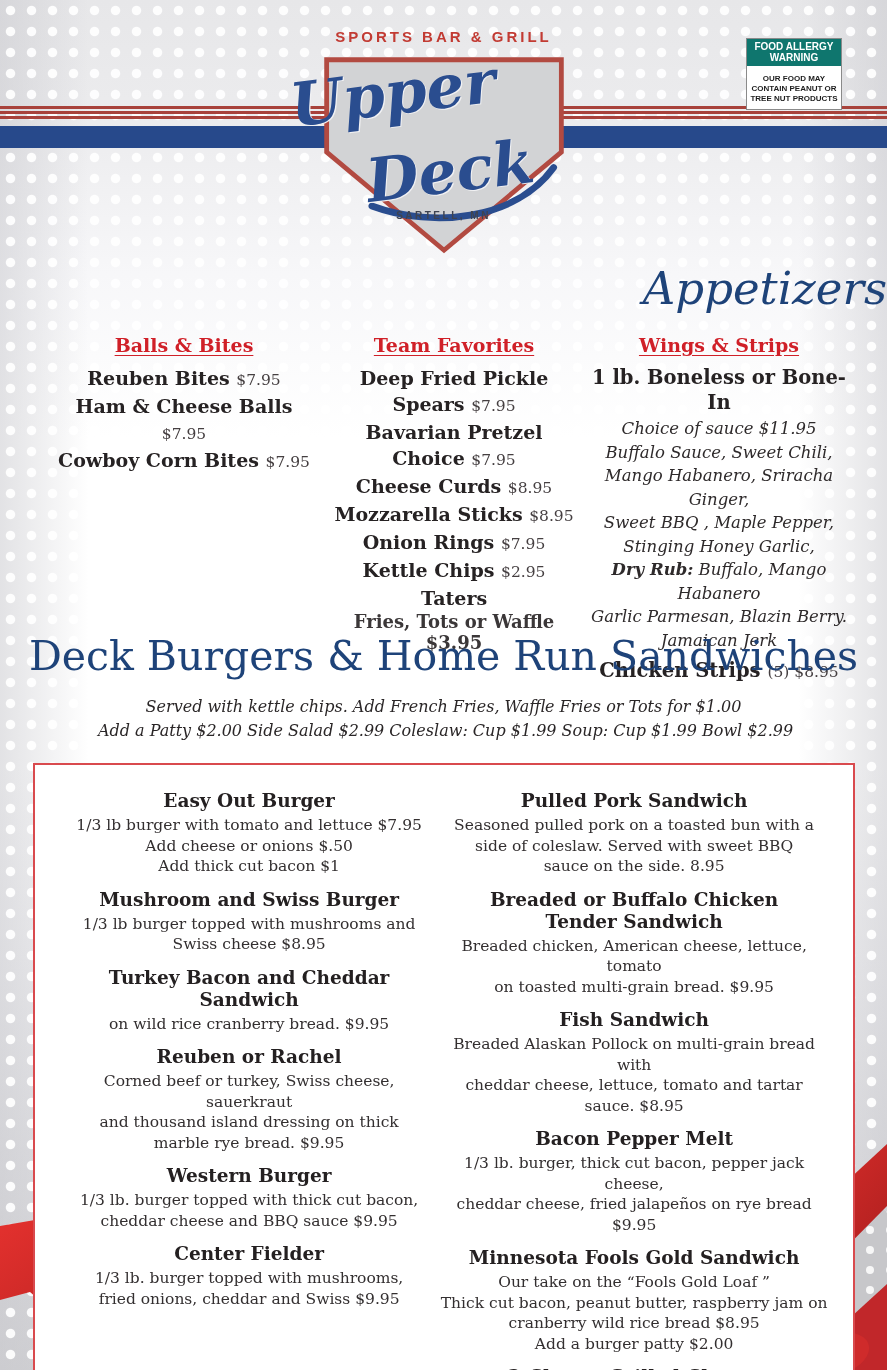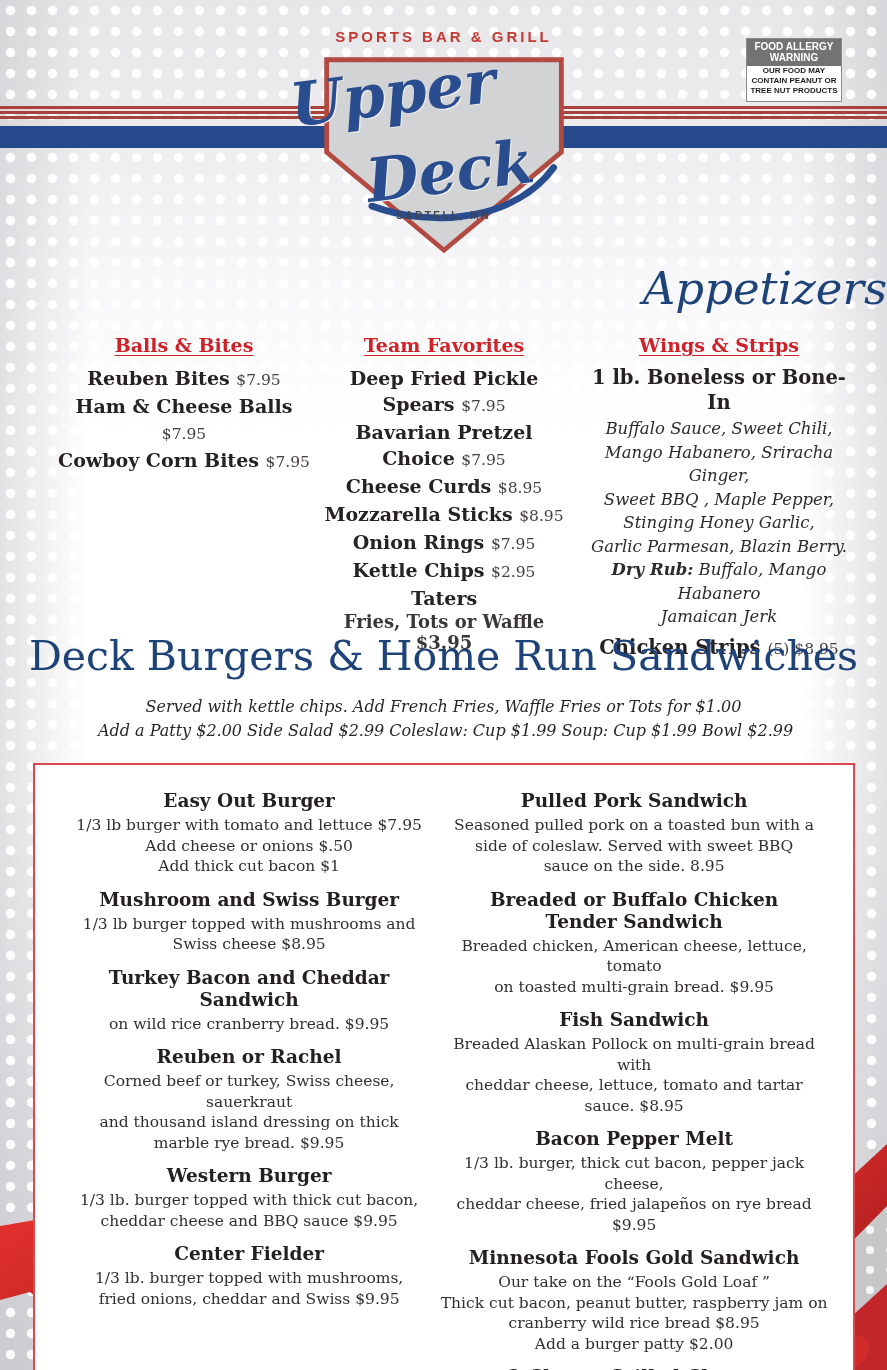--- a/index.html
+++ b/index.html
@@ -22,27 +22,27 @@
   
   .logo-wrap { position:absolute; top:28px; left:50%; transform:translateX(-50%); width:280px; height:232px; z-index:3; text-align:center; }
   .tagline { font-family:"Liberation Sans", sans-serif; font-weight:bold; font-size:15px; letter-spacing:3px; color:#c23b33; white-space:nowrap; }
   .plate-svg { position:absolute; top:26px; left:12px; width:256px; height:202px; }
   .logo-script { position:absolute; font-style:italic; font-weight:bold; color:#2a4d8f; white-space:nowrap; transform:rotate(-7deg); text-shadow:1px 1px 0 #f1f1f3; }
   .logo-upper { top:30px; left:-14px; font-size:60px; }
   .logo-deck  { top:108px; left:62px; font-size:60px; }
   .logo-loc { position:absolute; top:182px; left:0; right:0; font-family:"Liberation Sans", sans-serif; font-weight:bold; font-size:10px; letter-spacing:2.5px; color:#3e4350; }
   
   .allergy { position:absolute; top:38px; left:746px; width:96px; z-index:3; border:1px solid #8a8a8a; background:#ffffff; text-align:center; font-family:"Liberation Sans", sans-serif; }
-  .allergy-head { background:#737373; color:#ffffff; font-weight:bold; font-size:10px; line-height:11px; padding:2px 0 3px; }
-  .allergy-body { color:#1d1d1d; font-weight:bold; font-size:8px; line-height:10px; padding:0 1px 5px; }
+  .allergy-head { background:#0f766e; color:#ffffff; font-weight:bold; font-size:10px; line-height:11px; padding:2px 0 3px; }
+  .allergy-body { color:#1d1d1d; font-weight:bold; font-size:8px; line-height:10px; padding:8px 1px 5px; }
   
   .app-title { position:absolute; top:262px; left:0; right:0; text-align:right; font-style:italic; font-size:45px; color:#1e4379; z-index:2; }
   .ap-col { position:absolute; text-align:center; z-index:2; }
   .ap-col.c1 { top:334px; left:58px;  width:252px; }
-  .ap-col.c2 { top:334px; left:322px; width:244px; }
+  .ap-col.c2 { top:334px; left:332px; width:244px; }
   .ap-col.c3 { top:334px; left:582px; width:274px; }
   .ap-heading { color:#d02028; font-weight:bold; font-size:19px; text-decoration:underline; text-underline-offset:3px; margin-bottom:9px; }
   .ap-item { font-weight:bold; font-size:19px; line-height:26px; color:#262223; }
   .ap-price { font-weight:normal; font-size:15.5px; color:#453f41; }
   .ap-sub { font-weight:bold; font-size:18px; line-height:21px; color:#3b3738; }
   .wings-name { font-weight:bold; font-size:19.5px; line-height:25px; margin-bottom:2px; }
   .sauce-line { font-style:italic; font-size:16.5px; line-height:23.5px; color:#2e2a2b; }
   .dry-label { font-weight:bold; }
   .chicken { margin-top:7px; font-weight:bold; font-size:19.5px; }
   
@@ -130,26 +130,27 @@
     <div class="ap-item"><span>Mozzarella Sticks</span> <span class="ap-price">$8.95</span></div>
     <div class="ap-item"><span>Onion Rings</span> <span class="ap-price">$7.95</span></div>
     <div class="ap-item"><span>Kettle Chips</span> <span class="ap-price">$2.95</span></div>
     <div class="ap-item"><span>Taters</span></div>
     <div class="ap-sub">Fries, Tots or Waffle $3.95</div>
   </div>
 
   <div class="ap-col c3">
     <div class="ap-heading">Wings &amp; Strips</div>
     <div class="wings-name">1 lb. Boneless or Bone-In</div>
+    <div class="sauce-line">Choice of sauce $11.95</div>
     <div class="sauce-line">Buffalo Sauce, Sweet Chili,</div>
     <div class="sauce-line">Mango Habanero, Sriracha Ginger,</div>
     <div class="sauce-line">Sweet BBQ , Maple Pepper,</div>
     <div class="sauce-line">Stinging Honey Garlic,</div>
+    <div class="sauce-line"><span class="dry-label">Dry Rub:</span><span> Buffalo, Mango Habanero</span></div>
     <div class="sauce-line">Garlic Parmesan, Blazin Berry.</div>
-    <div class="sauce-line"><span class="dry-label">Dry Rub:</span><span> Buffalo, Mango Habanero</span></div>
     <div class="sauce-line">Jamaican Jerk</div>
     <div class="chicken"><span>Chicken Strips</span> <span class="ap-price">(5) $8.95</span></div>
   </div>
 
   <div class="burg-title">Deck Burgers &amp; Home Run Sandwiches</div>
   <div class="burg-note1">Served with kettle chips. Add French Fries, Waffle Fries or Tots for $1.00</div>
   <div class="burg-note2">Add a Patty $2.00 Side Salad $2.99 Coleslaw: Cup $1.99 Soup: Cup $1.99 Bowl $2.99</div>
 
   <div class="burger-box">
     <div class="b-col left">

